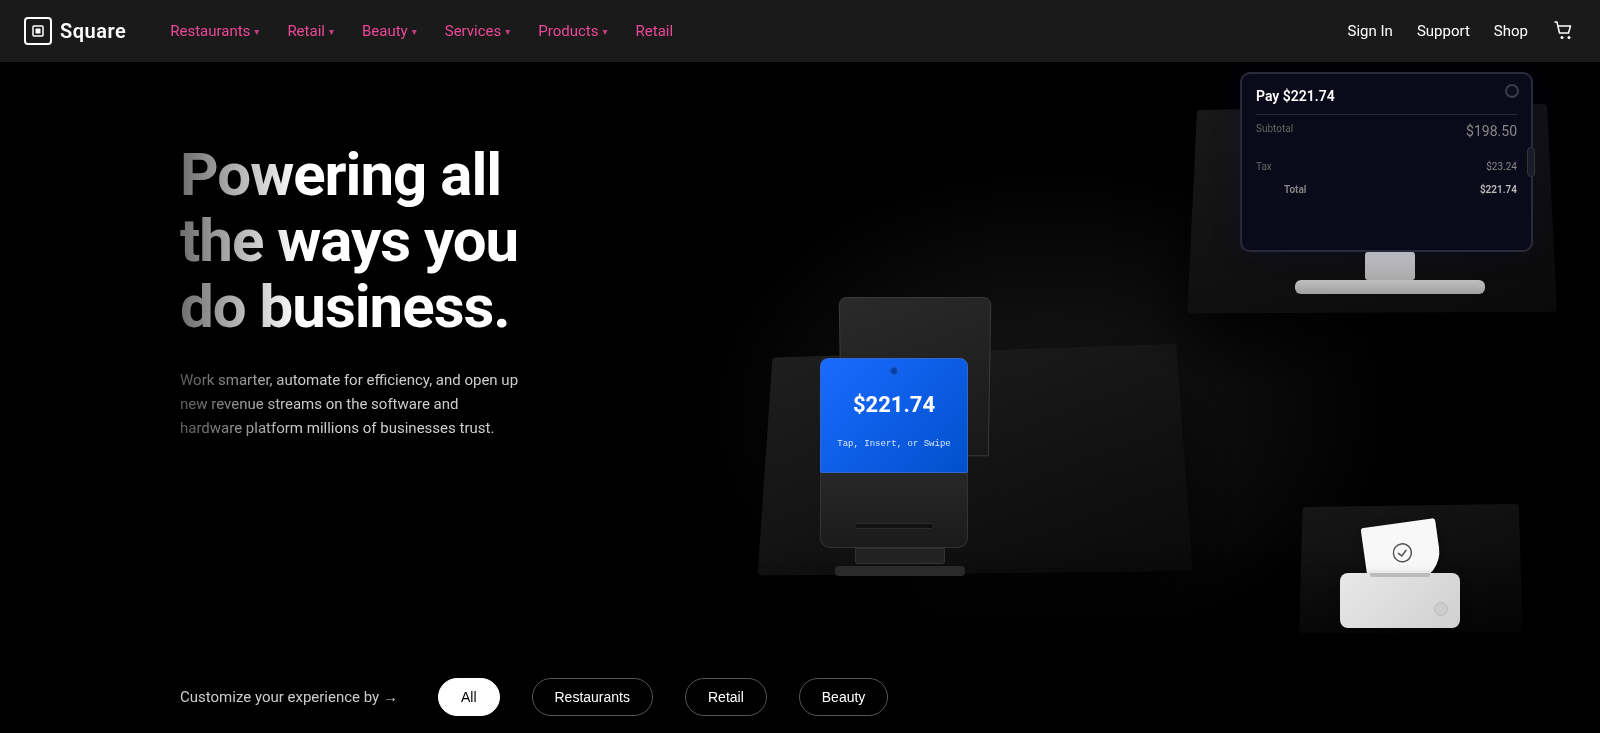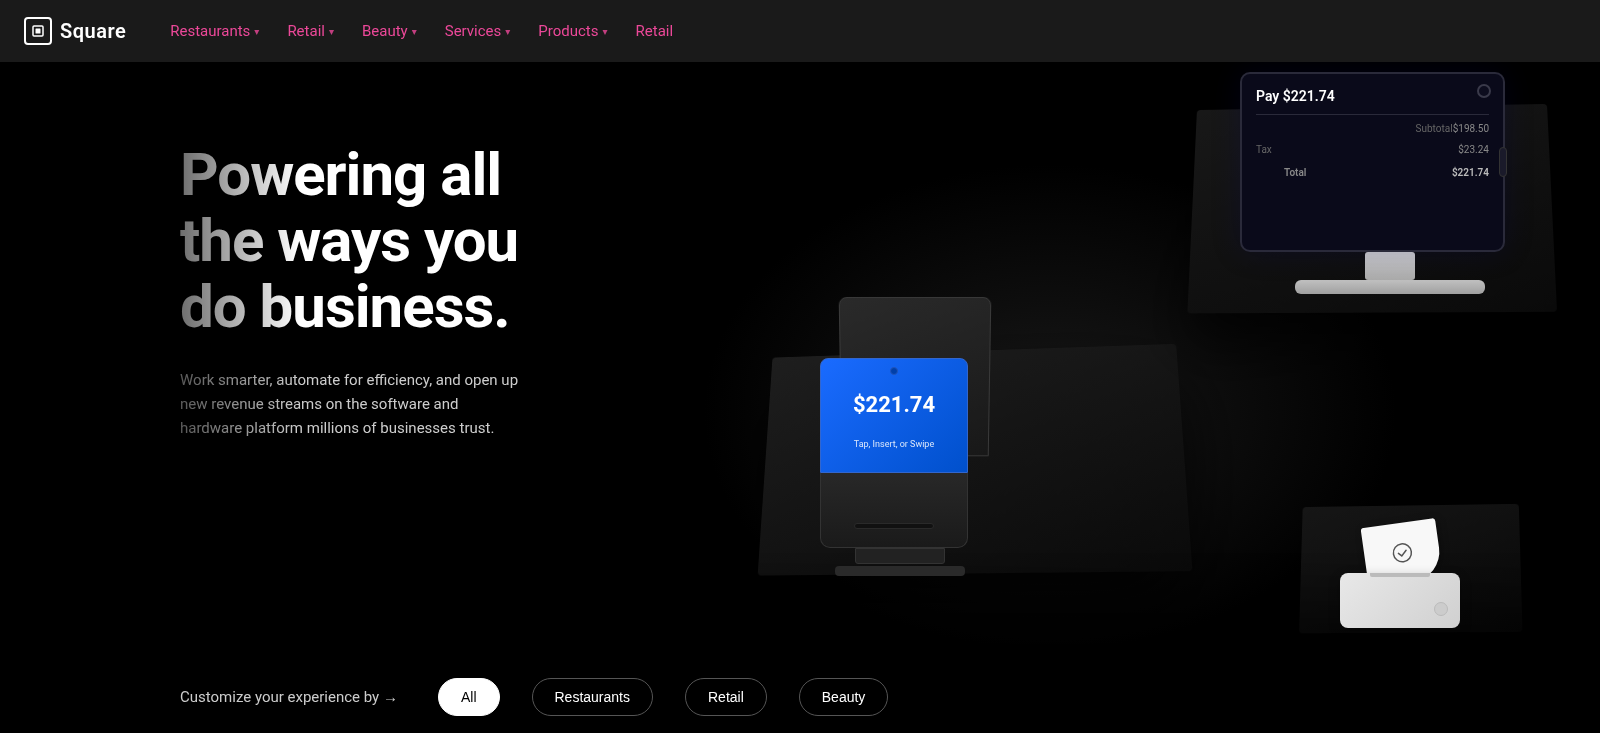--- a/index.html
+++ b/index.html
@@ -361,20 +361,32 @@
     </div>
     <div class="nav-item">
       <span>Products</span>
       <span class="nav-chevron">▾</span>
     </div>
     <div class="nav-item">
       <span>Retail</span>
     </div>
   </div>
 
+  <div class="nav-right">
+    <span class="nav-right-link">Sign In</span>
+    <span class="nav-right-link">Support</span>
+    <span class="nav-right-link">Shop</span>
+    <div class="nav-cart">
+      <svg width="22" height="22" viewBox="0 0 22 22" fill="none">
+        <path d="M2 2h2l2.5 11h9l2-7H6" stroke="#fff" stroke-width="1.5" stroke-linecap="round" stroke-linejoin="round"></path>
+        <circle cx="9" cy="17.5" r="1.5" fill="#fff"></circle>
+        <circle cx="16" cy="17.5" r="1.5" fill="#fff"></circle>
+      </svg>
+    </div>
+  </div>
 </nav>
 
 <div class="hero">
 
   <div class="hero-glow"></div>
 
   <div class="hero-fade-left"></div>
 
   <div class="hero-content">
     <h1 class="hero-headline">Powering all the ways you do business.</h1>
@@ -414,51 +426,51 @@
 
       <div class="terminal-screen" style="position:relative; z-index:3; width:148px; height:115px;
                   background: linear-gradient(135deg, #1a6bff, #0050cc);
                   border-radius: 8px 8px 0 0; display:flex; flex-direction:column;
                   align-items:center; justify-content:center; border: 1px solid #3366cc;">
 
         <div style="position:absolute; top:8px; left:50%; transform:translateX(-50%);
                     width:8px; height:8px; border-radius:50%; background:#0040aa; border:1px solid #2255bb;">
         </div>
         <div class="terminal-amount" style="font-size:22px; font-weight:700; color:#fff; margin-top:10px;">$221.74</div>
-        <div class="terminal-instruction" style="font-size:9px; color:rgba(255,255,255,0.85); margin-top:22px;">Tap, Insert, or Swipe</div>
+        <div class="terminal-instruction" style="font-size:9px; color:rgba(255,255,255,0.85); margin-top:22px;font-family:Liberation Mono, monospace;">Tap, Insert, or Swipe</div>
       </div>
 
       <div style="position:relative; z-index:3; width:148px; height:75px;
                   background: linear-gradient(180deg, #282828, #1a1a1a);
                   border-radius: 0 0 10px 10px; border:1px solid #333; border-top:none;">
 
         <div style="position:absolute; bottom:18px; left:50%; transform:translateX(-50%);
                     width:80px; height:6px; background:#111; border-radius:3px; border:1px solid #2a2a2a;">
         </div>
       </div>
 
       <div style="width:90px; height:16px; background:#222; margin:0 auto; border-radius:0 0 3px 3px; border:1px solid #333;">
       </div>
       <div style="width:130px; height:10px; background:#2a2a2a; margin:0 auto; border-radius:4px; margin-top:2px;">
       </div>
     </div>
 
     <div class="device-register" style="position:absolute; right:60px; top:10px; z-index:6; width:300px;">
 
-      <div class="register-screen" style="width:265px; height:180px; background:#0a0a1a; border-radius:10px;
+      <div class="register-screen" style="width:293px; height:180px; background:#0a0a1a; border-radius:10px;
                   border:2px solid #2a2a3a; padding:14px; position:relative;
                   box-shadow: 0 0 30px rgba(0,0,100,0.2);">
         <div class="register-camera" style="position:absolute; top:10px; right:12px; width:14px; height:14px;
                     border-radius:50%; border:2px solid #3a3a4a; background:#0d0d1e;">
         </div>
         <div class="register-pay-text" style="font-size:14px; font-weight:600; color:#fff; margin-bottom:10px;">Pay $221.74</div>
         <div style="width:100%; height:1px; background:#2a2a3a; margin-bottom:8px;"></div>
-        <div style="display:flex; justify-content:flex-end; margin-bottom:10px;">
+        <div style="display:flex; justify-content:space-between; margin-bottom:22px;">
           <span style="font-size:10px; color:#666;">Subtotal</span>
-          <span style="font-size:10px; color:#888;">$198.50</span>
+          <span style="font-size:14px; color:#888;">$198.50</span>
         </div>
         <div style="display:flex; justify-content:space-between; margin-bottom:12px;">
           <span style="font-size:10px; color:#666;">Tax</span>
           <span style="font-size:10px; color:#888;">$23.24</span>
         </div>
         <div style="display:flex; justify-content:space-between;margin-left:28px;">
           <span style="font-size:10px; color:#888; font-weight:600;">Total</span>
           <span style="font-size:10px; color:#bbb; font-weight:600;">$221.74</span>
         </div>
 

